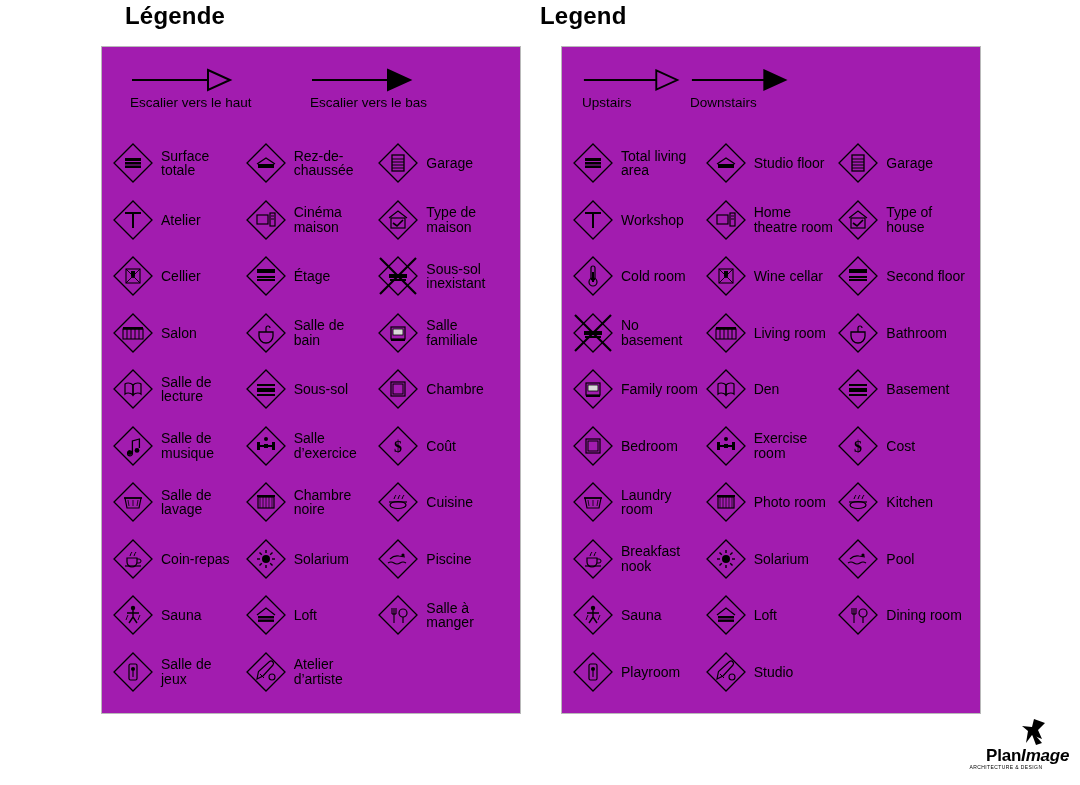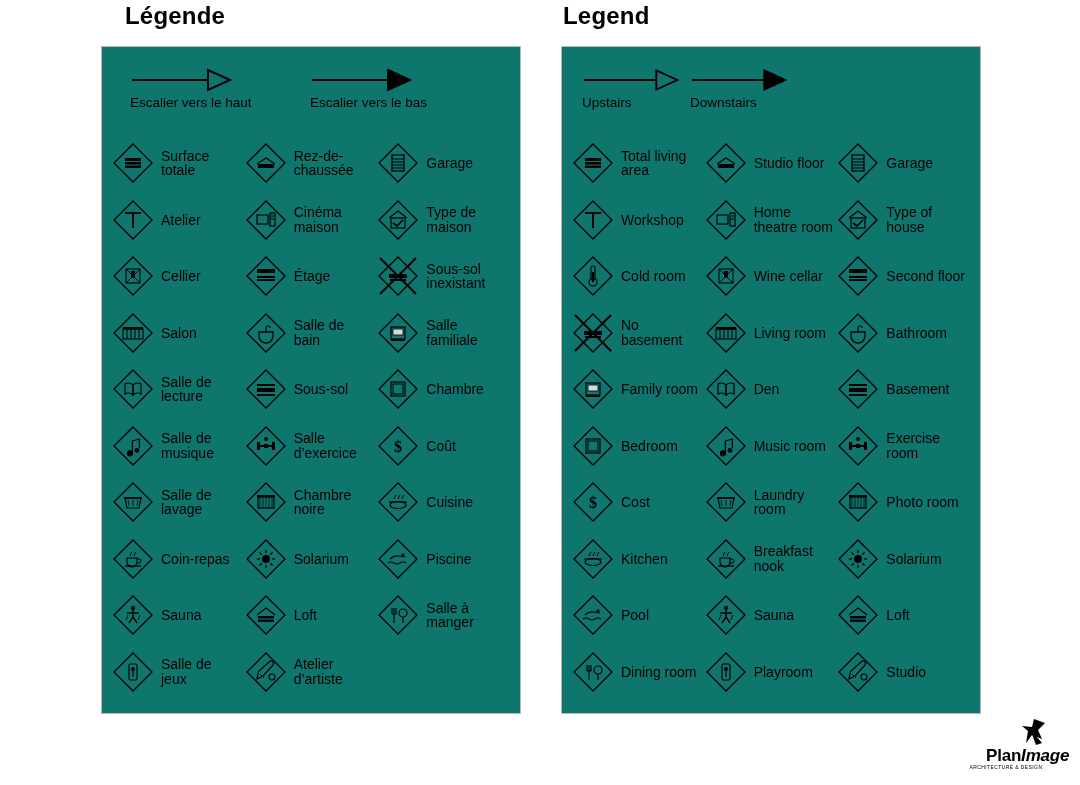--- a/index.html
+++ b/index.html
@@ -15,34 +15,34 @@
     position: relative;
     width: 1080px;
     height: 785px;
   }
   .panel {
     position: absolute;
     top: 46px;
     width: 420px;
     height: 668px;
     border: 1px solid #b9b9b9;
-    background: #0f766e;
+    background: #a21caf;
   }
   #panel-fr { left: 101px; }
   #panel-en { left: 561px; }
 
   .panel-title {
     position: absolute;
     top: 2px;
     font-size: 24px;
     font-weight: bold;
     letter-spacing: 0.2px;
   }
   #title-fr { left: 103px; margin-left: 22px; }
-  #title-en { left: 563px; text-align: center; }
+  #title-en { left: 540px; text-align: center; }
 
   
   .stairs-row {
     position: absolute;
     top: 18px;
     left: 0;
     width: 100%;
     height: 72px;
   }
   .stair {
@@ -692,31 +692,20 @@
               <rect x="14" y="14" width="14" height="14" fill="none" stroke="#000" stroke-width="1.2"></rect>
               <rect x="16" y="16" width="10" height="10" fill="none" stroke="#000" stroke-width="1"></rect>
             </svg>
           </div>
           <div class="item-label">Bedroom</div>
         </div>
         <div class="item">
           <div class="dia">
             <svg width="42" height="42" viewBox="0 0 42 42">
               <polygon points="21,2 40,21 21,40 2,21" fill="none" stroke="#000" stroke-width="1.3"></polygon>
-              <path d="M18 26 a2.4 2.4 0 1 0 2.4 2.4 V16 l7 -2 v9" fill="none" stroke="#000" stroke-width="1.3"></path>
-              <circle cx="25" cy="25.4" r="2.4" fill="#000"></circle>
-              <circle cx="18" cy="27.6" r="2.4" fill="#000"></circle>
-            </svg>
-          </div>
-          <div class="item-label">Music room</div>
-        </div>
-        <div class="item">
-          <div class="dia">
-            <svg width="42" height="42" viewBox="0 0 42 42">
-              <polygon points="21,2 40,21 21,40 2,21" fill="none" stroke="#000" stroke-width="1.3"></polygon>
               <rect x="19" y="19" width="4" height="4" fill="#000"></rect>
               <rect x="12" y="17" width="3" height="8" fill="#000"></rect>
               <rect x="27" y="17" width="3" height="8" fill="#000"></rect>
               <rect x="15" y="20" width="4" height="2" fill="#000"></rect>
               <rect x="23" y="20" width="4" height="2" fill="#000"></rect>
               <circle cx="21" cy="14" r="2" fill="#000"></circle>
             </svg>
           </div>
           <div class="item-label">Exercise room</div>
         </div>

